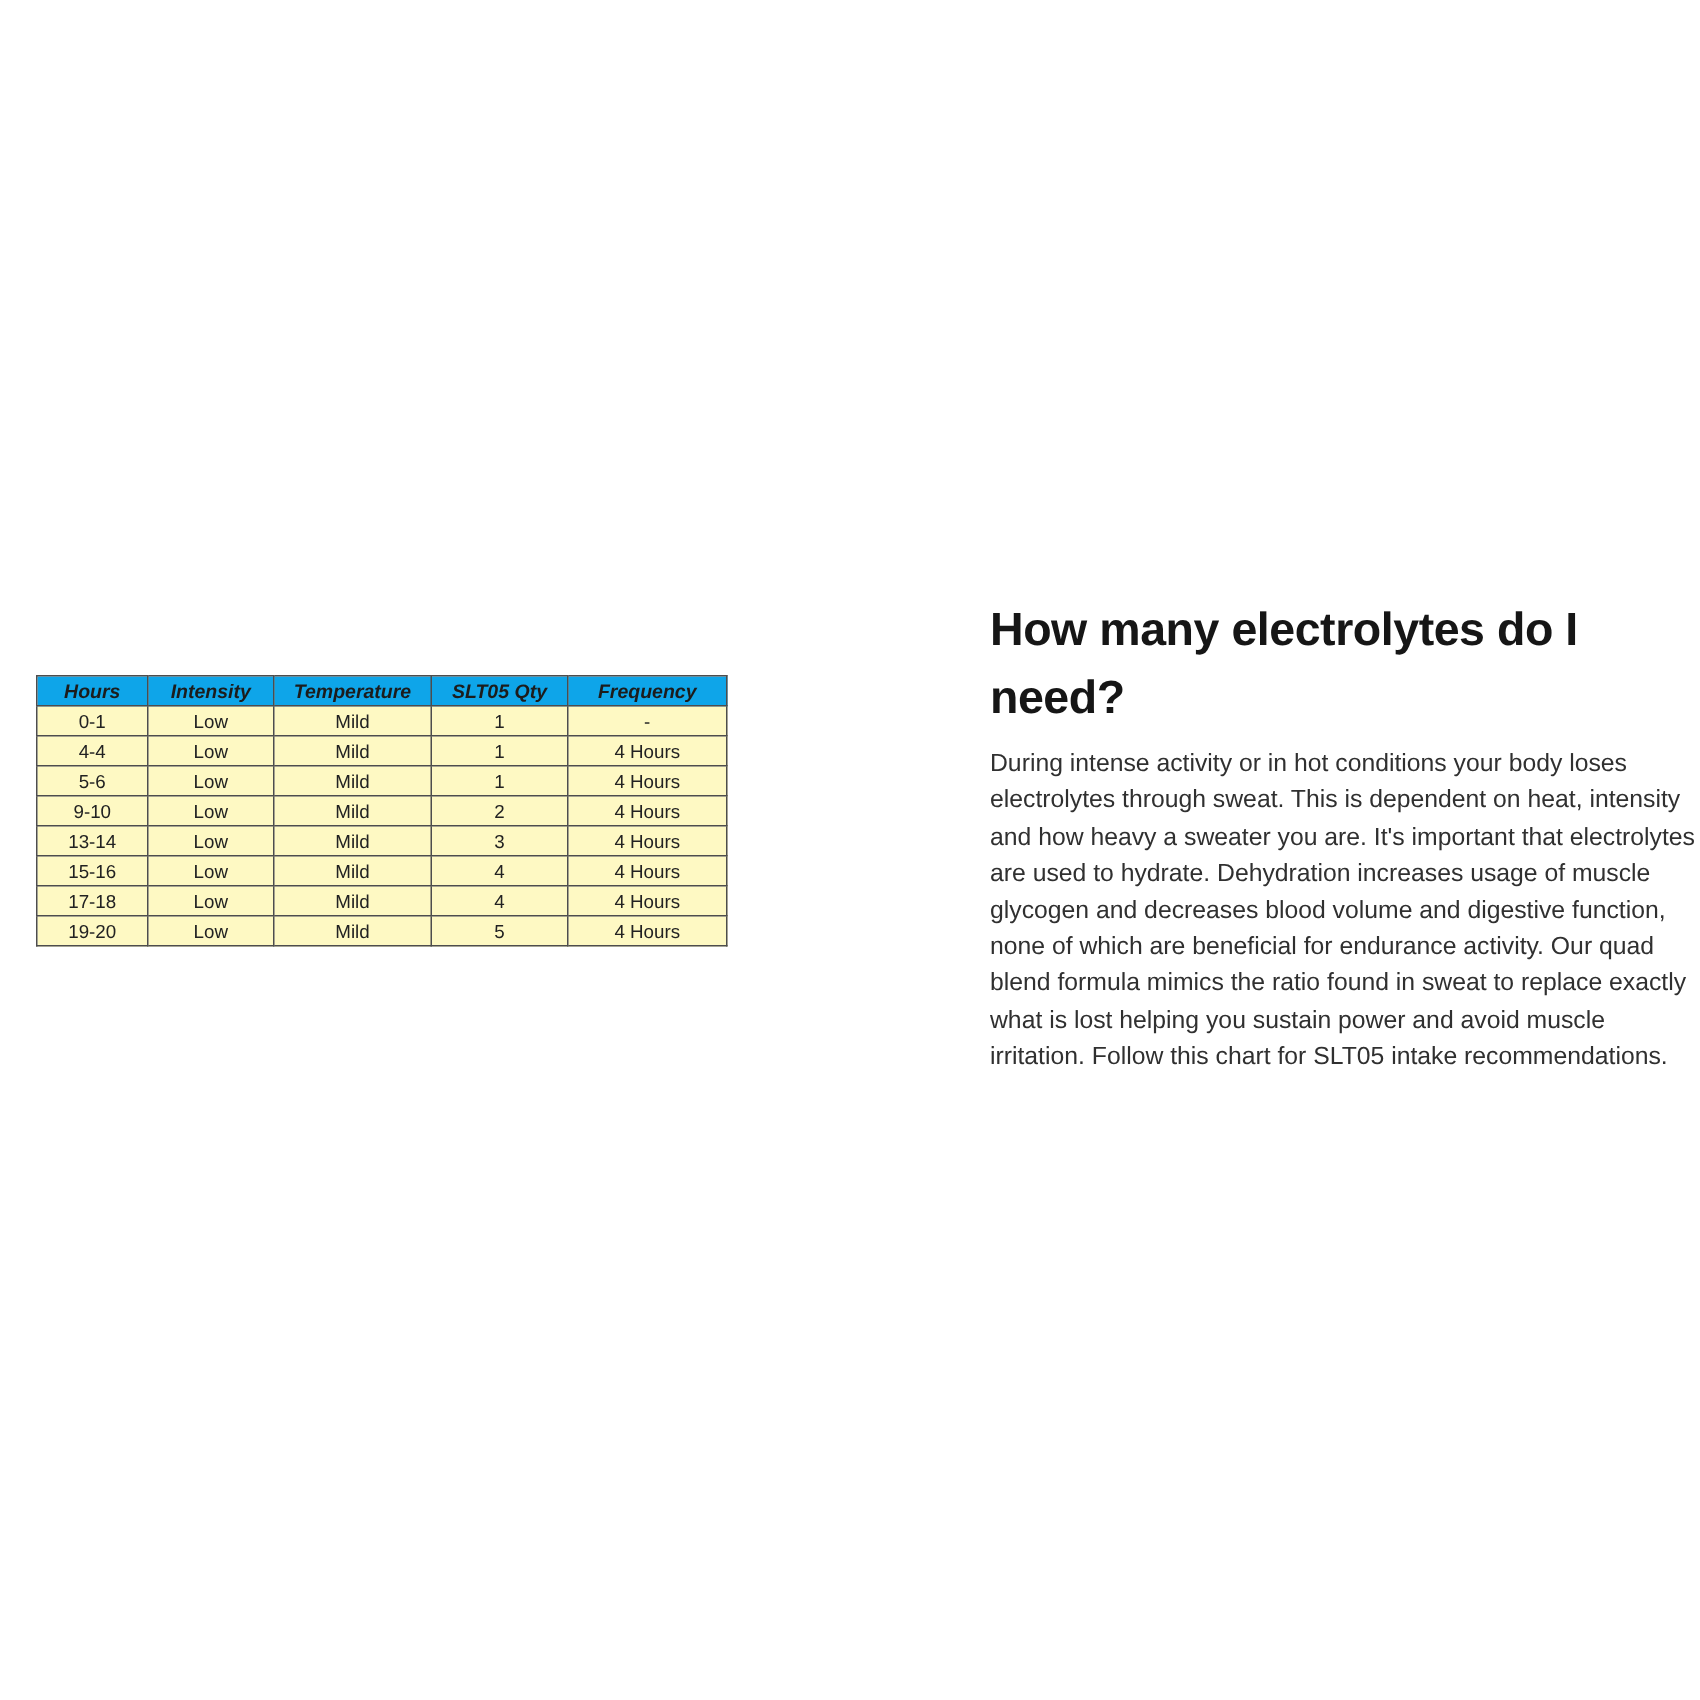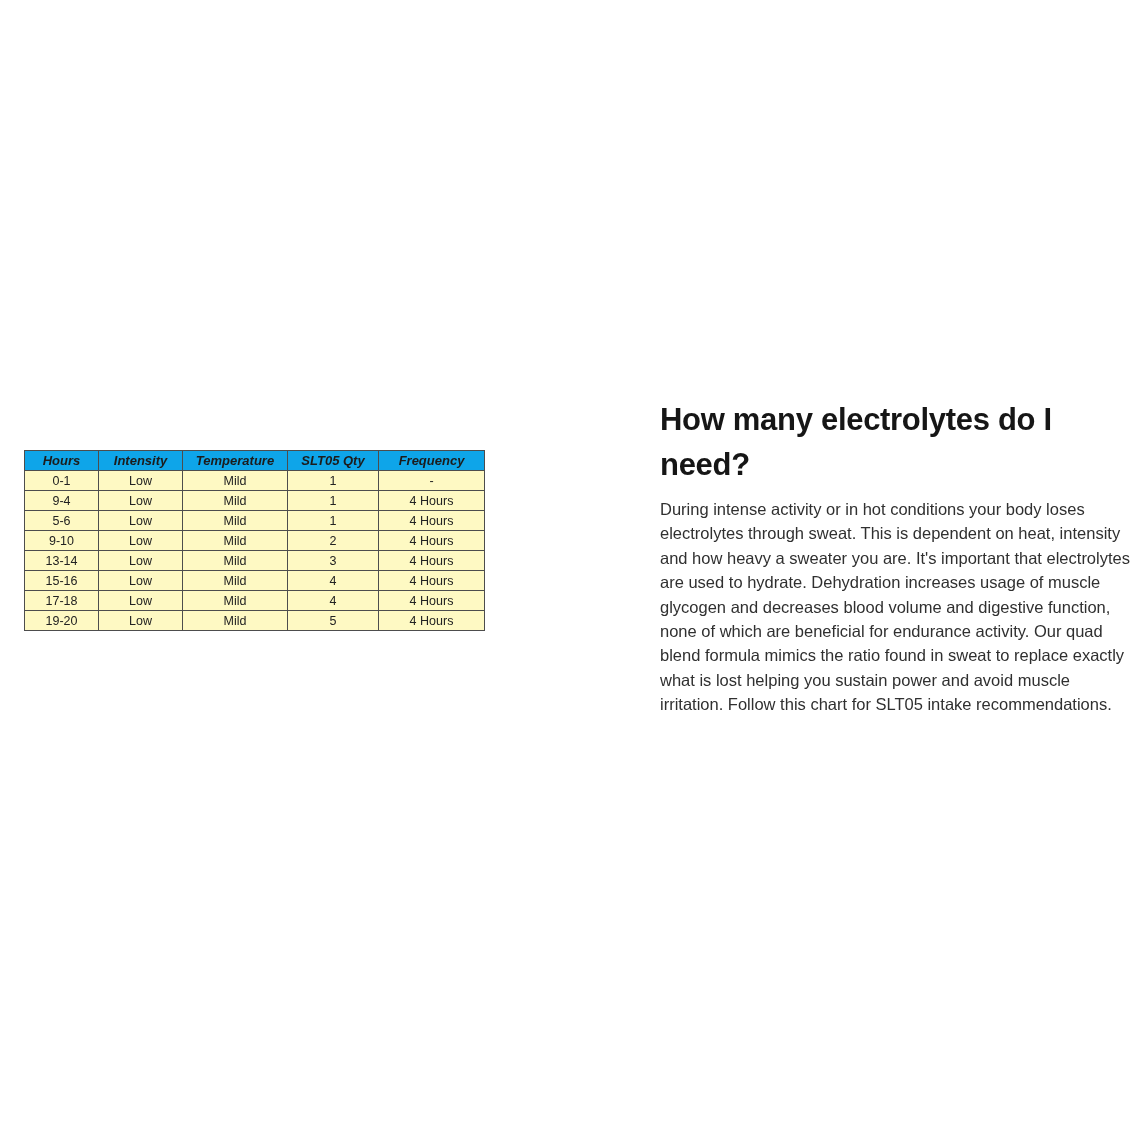--- a/index.html
+++ b/index.html
@@ -94,21 +94,21 @@
       </thead>
       <tbody>
           <tr>
             <td>0-1</td>
             <td>Low</td>
             <td>Mild</td>
             <td>1</td>
             <td>-</td>
           </tr>
           <tr>
-            <td>9-4</td>
+            <td>4-4</td>
             <td>Low</td>
             <td>Mild</td>
             <td>1</td>
             <td>4 Hours</td>
           </tr>
           <tr>
             <td>5-6</td>
             <td>Low</td>
             <td>Mild</td>
             <td>1</td>

